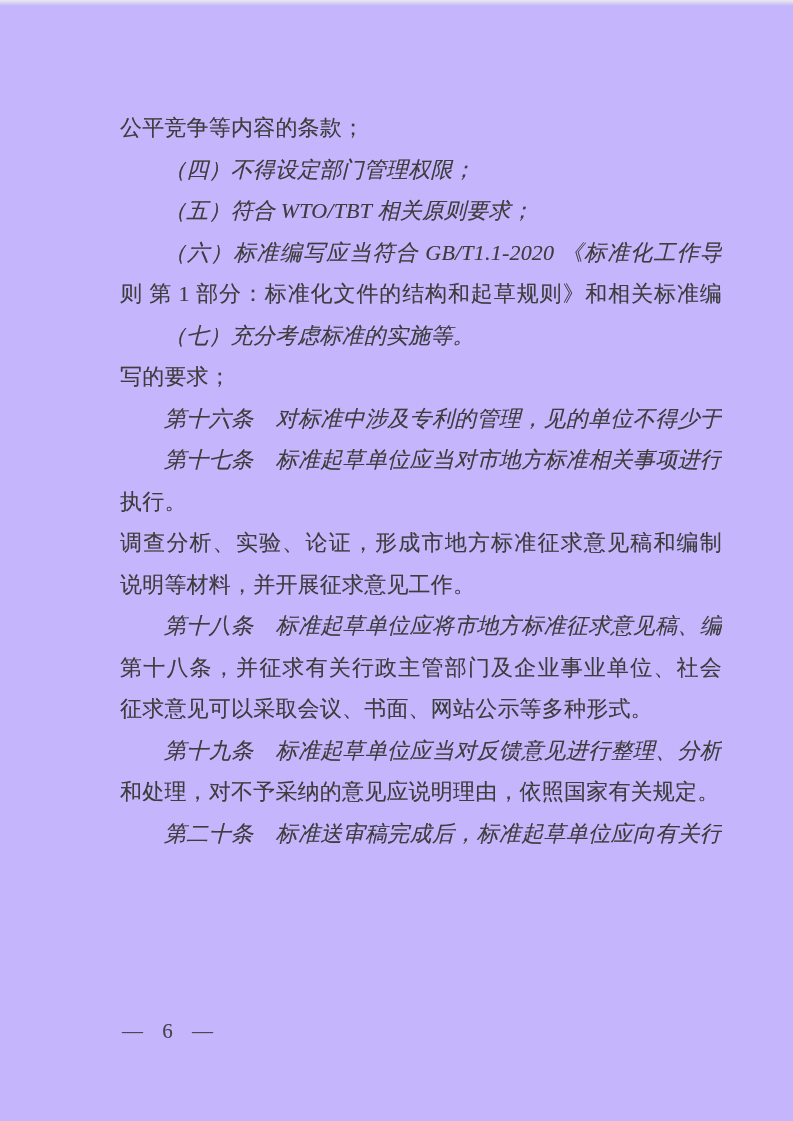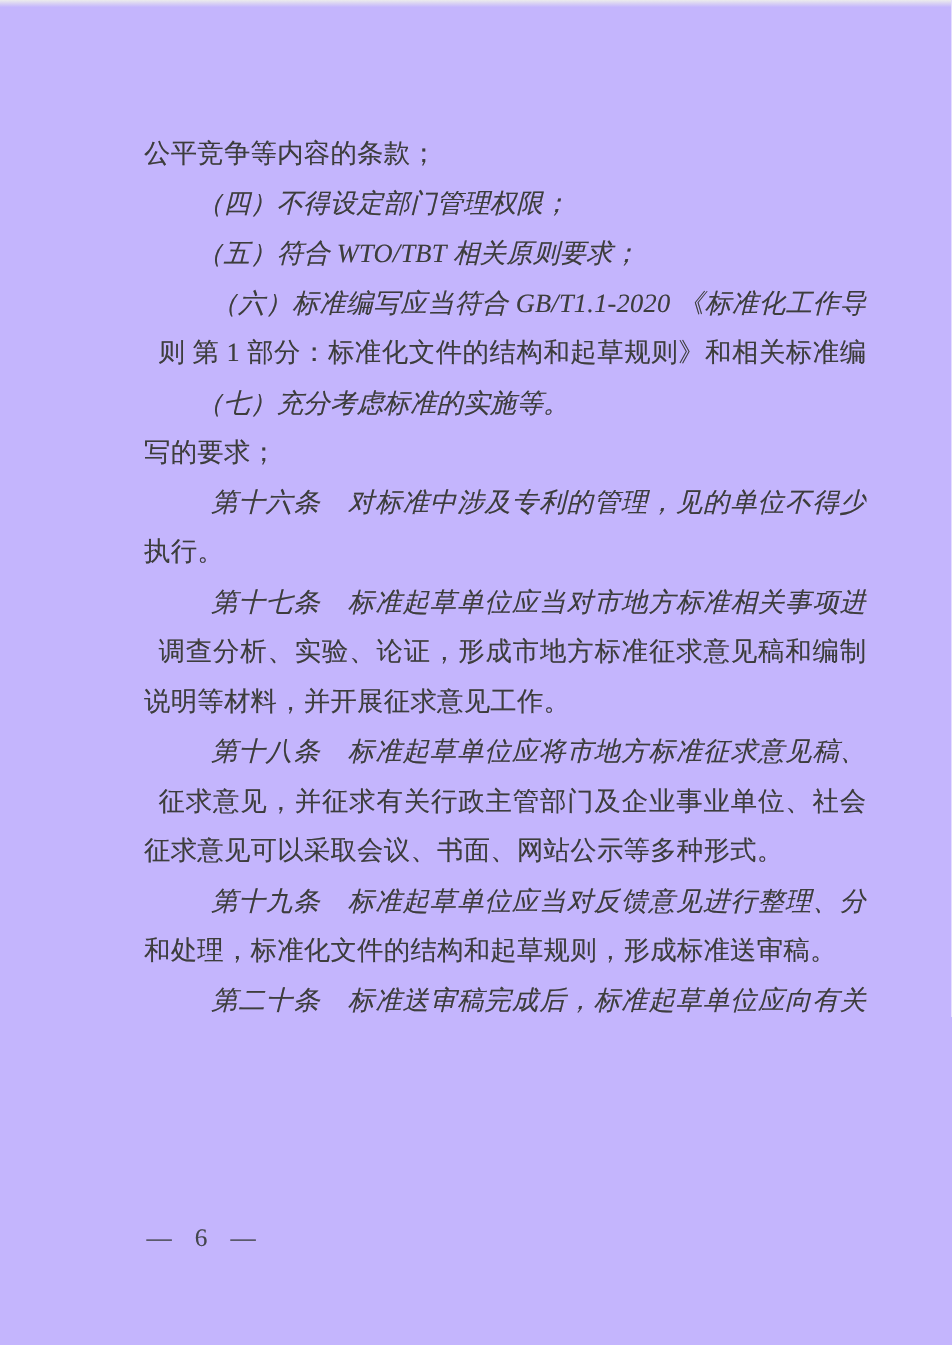--- a/index.html
+++ b/index.html
@@ -38,21 +38,20 @@
     overflow: hidden;
     text-shadow: 0 0 0.5px rgba(80,80,80,0.45);
   }
   .indent {
     text-indent: 44px;
     font-style: italic;
   }
   .justify {
     text-align: justify;
     text-align-last: justify;
-    margin-left: 12px;
   }
   .page-footer {
     position: absolute;
     left: 122px;
     top: 1019px;
   }
   .page-number {
     font-size: 21px;
     color: #44464e;
     letter-spacing: 7px;
@@ -67,28 +66,28 @@
 
   <main class="text-block">
     <p class="line">公平竞争等内容的条款；</p>
     <p class="line indent">（四）不得设定部门管理权限；</p>
     <p class="line indent">（五）符合 WTO/TBT 相关原则要求；</p>
     <p class="line indent justify">（六）标准编写应当符合 GB/T1.1-2020 《标准化工作导</p>
     <p class="line justify">则 第 1 部分：标准化文件的结构和起草规则》和相关标准编</p>
     <p class="line indent">（七）充分考虑标准的实施等。</p>
     <p class="line">写的要求；</p>
     <p class="line indent justify">第十六条　对标准中涉及专利的管理，见的单位不得少于</p>
+    <p class="line indent justify">第十七条　标准起草单位应当对市地方标准相关事项进行</p>
     <p class="line">执行。</p>
-    <p class="line indent justify">第十七条　标准起草单位应当对市地方标准相关事项进行</p>
     <p class="line justify">调查分析、实验、论证，形成市地方标准征求意见稿和编制</p>
     <p class="line">说明等材料，并开展征求意见工作。</p>
     <p class="line indent justify">第十八条　标准起草单位应将市地方标准征求意见稿、编</p>
-    <p class="line justify">征求意见，并征求有关行政主管部门及企业事业单位、社会</p>
+    <p class="line justify">第十八条，并征求有关行政主管部门及企业事业单位、社会</p>
     <p class="line">征求意见可以采取会议、书面、网站公示等多种形式。</p>
     <p class="line indent justify">第十九条　标准起草单位应当对反馈意见进行整理、分析</p>
-    <p class="line">和处理，标准化文件的结构和起草规则，形成标准送审稿。</p>
+    <p class="line">和处理，对不予采纳的意见应说明理由，依照国家有关规定。</p>
     <p class="line indent justify">第二十条　标准送审稿完成后，标准起草单位应向有关行</p>
   </main>
 
   <footer class="page-footer">
     <span class="page-number">— 6 —</span>
   </footer>
 </div>
 
 </body></html>

